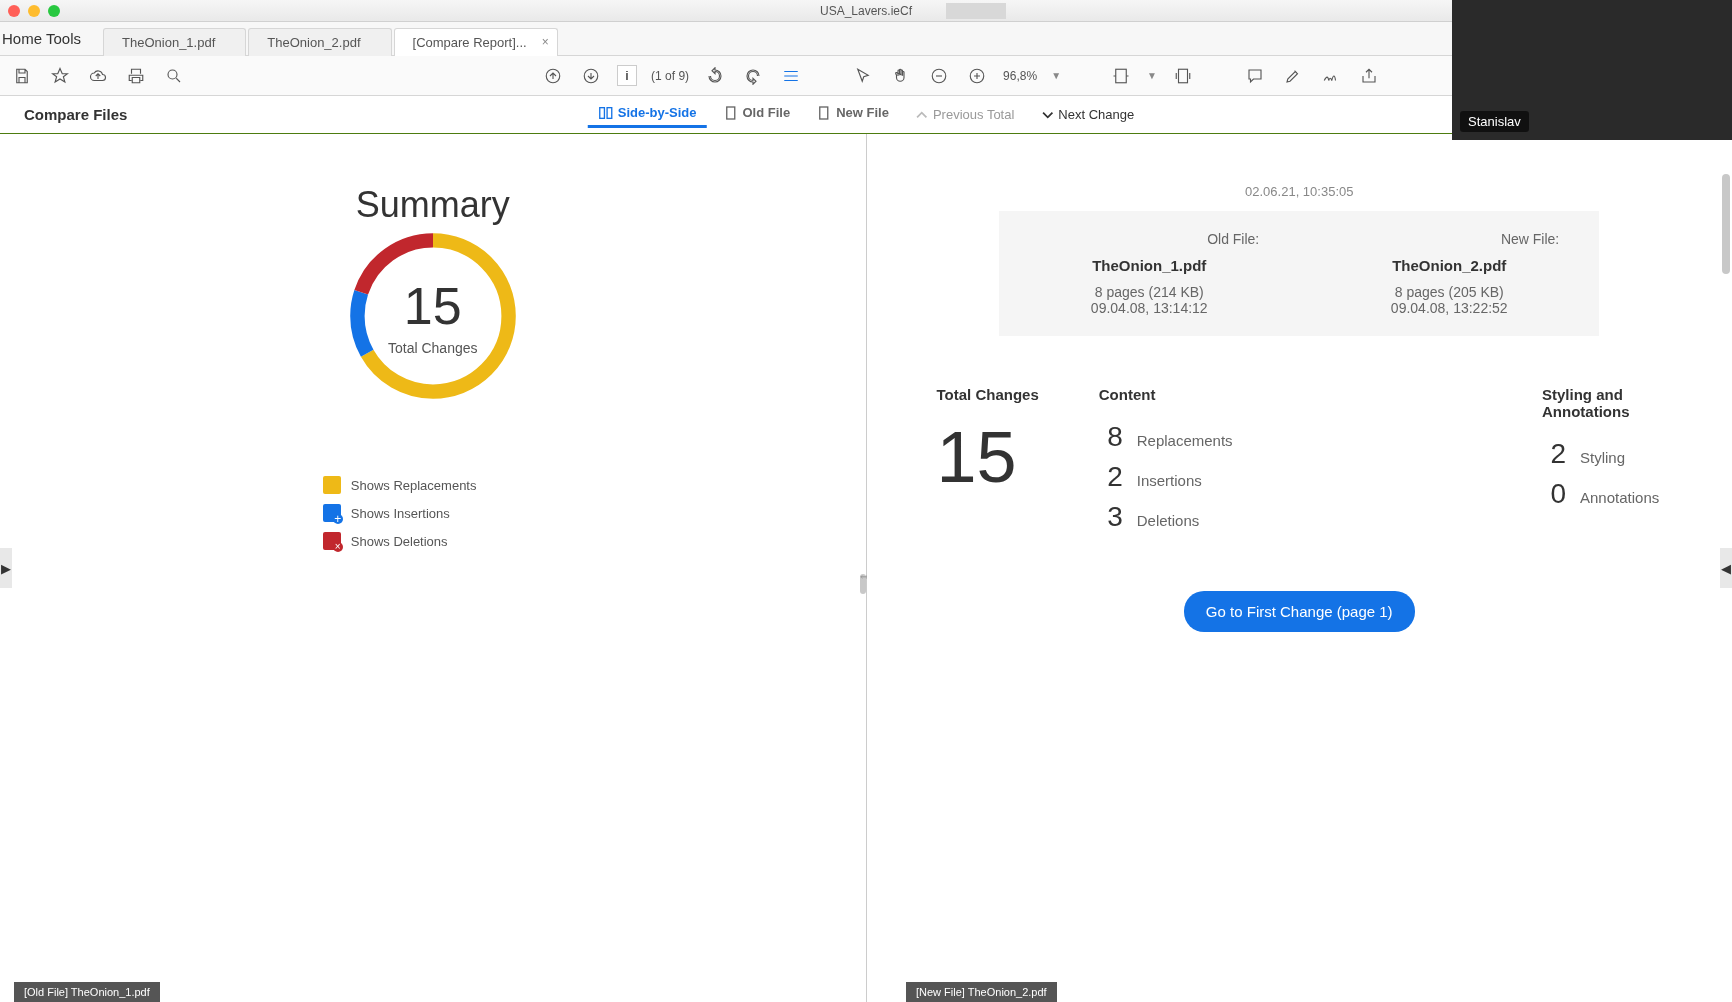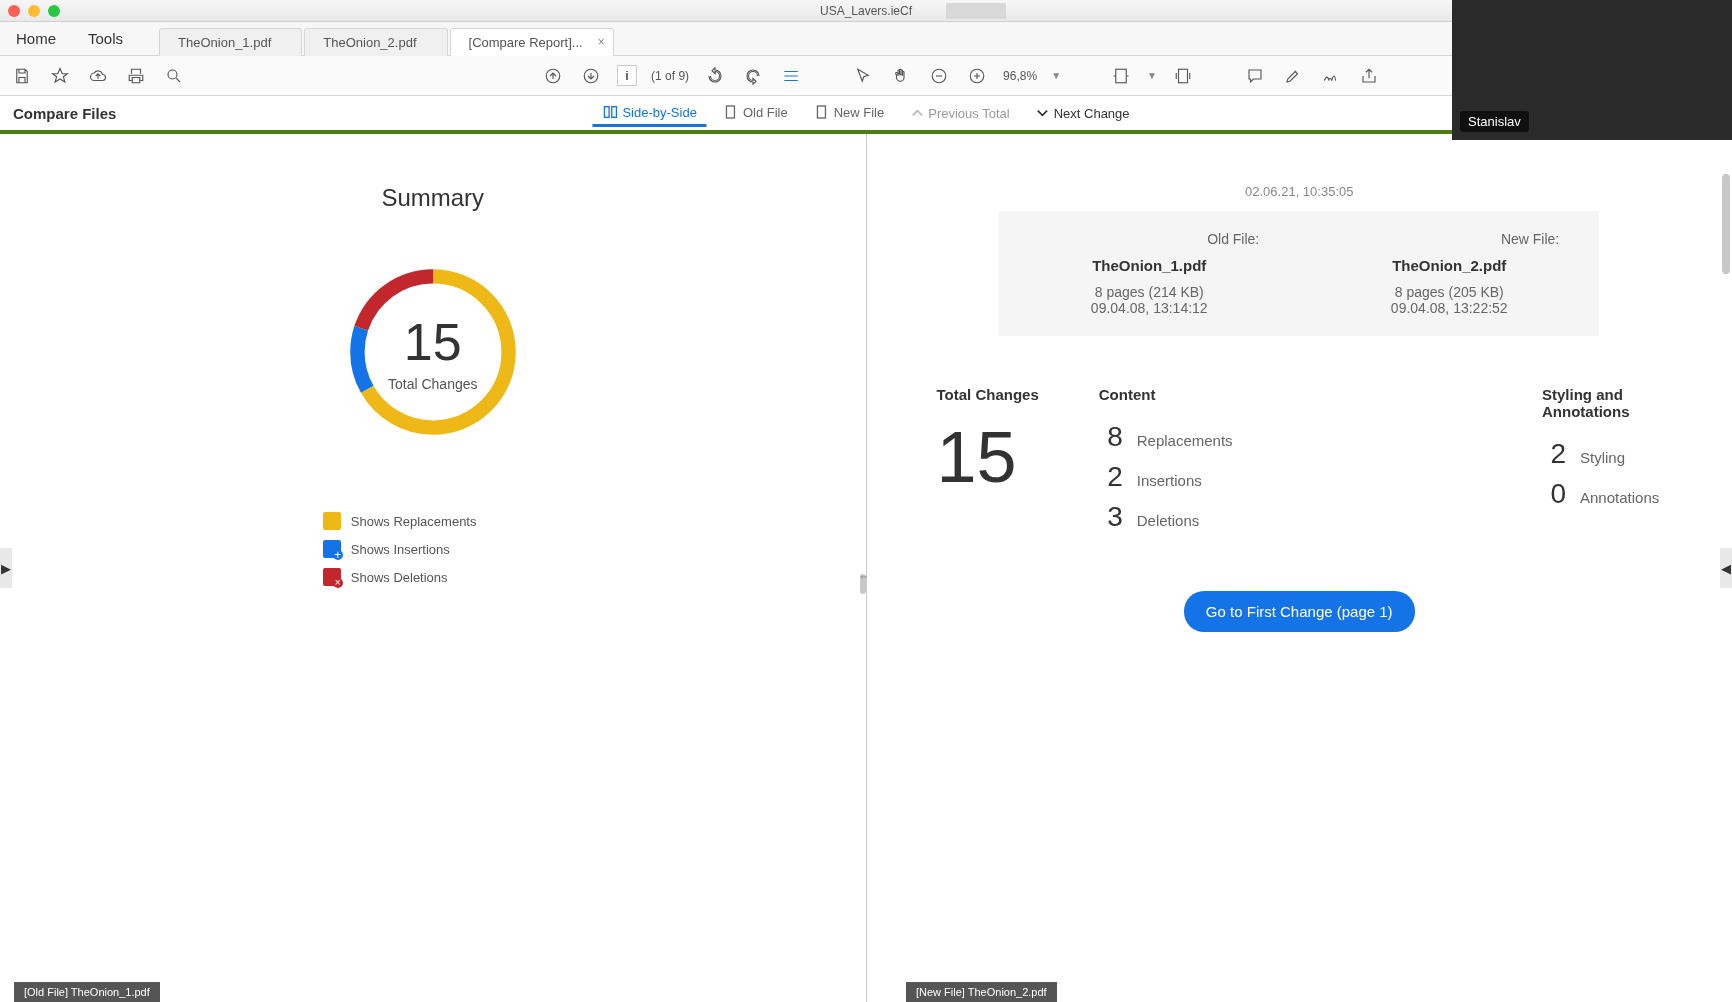--- a/index.html
+++ b/index.html
@@ -4,48 +4,48 @@
 <style>
 * { box-sizing: border-box; margin: 0; padding: 0; }
 body { font-family: -apple-system, "Helvetica Neue", Arial, sans-serif; font-size: 13px; color: #333; background: #fff; width: 1732px; height: 1002px; overflow: hidden; position: relative; }
 .titlebar { height: 22px; background: linear-gradient(#f6f6f6,#e9e9e9); display:flex; align-items:center; padding:0 8px; border-bottom:1px solid #d0d0d0; position:relative;}
 .traffic { display:flex; gap:8px; }
 .traffic span { width:12px; height:12px; border-radius:50%; display:inline-block; }
 .tl-close{background:#ff5f57;} .tl-min{background:#febc2e;} .tl-max{background:#28c840;}
 .titlebar-title{position:absolute; left:50%; transform:translateX(-50%); font-size:12px; color:#555;}
 .menucover{position:absolute; left:50%; transform:translateX(80px); width:60px; height:16px; background:#d8d8d8;}
 .menubar { height:34px; display:flex; align-items:center; border-bottom:1px solid #d6d6d6; background:#f7f7f7;}
-.menubar .menu-item{ padding:0 16px; font-size:15px; color:#333; cursor:pointer; }
+.menubar .menu-item{ padding:0 2px; font-size:15px; color:#333; cursor:pointer; }
 .tabs { display:flex; height:34px; margin-left:20px; align-items:flex-end;}
 .tab { padding:6px 30px 6px 18px; font-size:13px; color:#555; border:1px solid #d6d6d6; border-bottom:none; margin-right:2px; background:#f0f0f0; position:relative; border-radius:3px 3px 0 0;}
 .tab.active{ background:#fff;margin-top:12px; }
 .tab .close{ position:absolute; right:8px; top:6px; font-size:12px; color:#888;}
 .toolbar { height:40px; border-bottom:1px solid #d6d6d6; display:flex; align-items:center; padding:0 10px; gap:14px; background:#fafafa;}
 .toolbar .spacer{flex:1;}
 .tbtn{ width:24px; height:24px; display:flex; align-items:center; justify-content:center; color:#555; cursor:pointer; border-radius:3px;}
 .tbtn svg{width:18px;height:18px;stroke:#555;fill:none;stroke-width:1.5;}
 .tlabel{font-size:12px;color:#555;}
-.compare-bar{ height:38px; border-bottom:4px solid #4d7c0f; display:flex; align-items:center; padding:0 13px; background:#fff;}
+.compare-bar{ height:38px; border-bottom:1px solid #4d7c0f; display:flex; align-items:center; padding:0 24px; background:#fff;}
 .compare-bar .title{font-size:15px; font-weight:600; color:#333;}
 .compare-bar .center{position:absolute; left:50%; transform:translateX(-50%); display:flex; gap:6px; align-items:center;}
-.view-btn{display:flex; align-items:flex-end; gap:4px; padding:4px 10px; font-size:13px; color:#666; cursor:pointer; border-bottom:3px solid transparent;}
+.view-btn{display:flex; align-items:flex-start; gap:4px; padding:4px 10px; font-size:13px; color:#666; cursor:pointer; border-bottom:3px solid transparent;font-weight:bold;}
 .view-btn.active{color:#1473e6; border-bottom-color:#1473e6;}
 .view-btn svg{width:16px;height:16px;}
 .nav-btn{display:flex;align-items:center;gap:4px;padding:4px 10px;font-size:13px;color:#999;cursor:pointer;}
 .nav-btn.enabled{color:#333;}
 .compare-bar .right{margin-left:auto;display:flex;gap:6px;align-items:center;}
 .dropdown-btn{display:flex;align-items:center;gap:4px;padding:4px 10px;border:1px solid #ccc;border-radius:3px;font-size:13px;cursor:pointer;background:#fff;}
 .content{display:flex;height:calc(100% - 22px - 34px - 40px - 38px);position:relative;}
 .left-pane,.right-pane{flex:1;overflow:auto;position:relative;background:#fff;}
 .divider{width:1px;background:#ccc;position:relative;}
 .divider-handle{position:absolute;top:50%;left:-8px;width:18px;height:18px;cursor:col-resize;color:#888;}
 .left-collapse{position:absolute;left:0;top:50%;transform:translateY(-50%);width:12px;height:40px;background:#e8e8e8;display:flex;align-items:center;justify-content:center;cursor:pointer;z-index:5;}
 .right-collapse{position:absolute;right:0;top:50%;transform:translateY(-50%);width:12px;height:40px;background:#e8e8e8;display:flex;align-items:center;justify-content:center;cursor:pointer;z-index:5;}
 .summary-panel{padding:50px 40px;text-align:center;}
-.summary-title{font-size:24px;font-weight:400;color:#333;margin-bottom:50px;}
+.summary-title{font-size:36px;font-weight:400;color:#333;}
 .donut-wrap{width:180px;height:180px;margin:0 auto 70px;position:relative;}
 .donut-center{position:absolute;top:50%;left:50%;transform:translate(-50%,-50%);text-align:center;}
 .donut-num{font-size:52px;font-weight:400;color:#333;}
 .donut-label{font-size:14px;color:#555;margin-top:4px;}
 .legend{text-align:left;width:220px;margin:0 auto;}
 .legend-item{display:flex;align-items:center;gap:10px;margin-bottom:10px;font-size:13px;color:#555;}
 .legend-swatch{width:18px;height:18px;border-radius:2px;}
 .sw-repl{background:#eeb917;}
 .sw-ins{background:#1473e6;position:relative;}
 .sw-ins::after{content:"+";color:#fff;position:absolute;right:-2px;bottom:-2px;font-size:12px;background:#1473e6;border-radius:50%;width:10px;height:10px;line-height:10px;text-align:center;}

